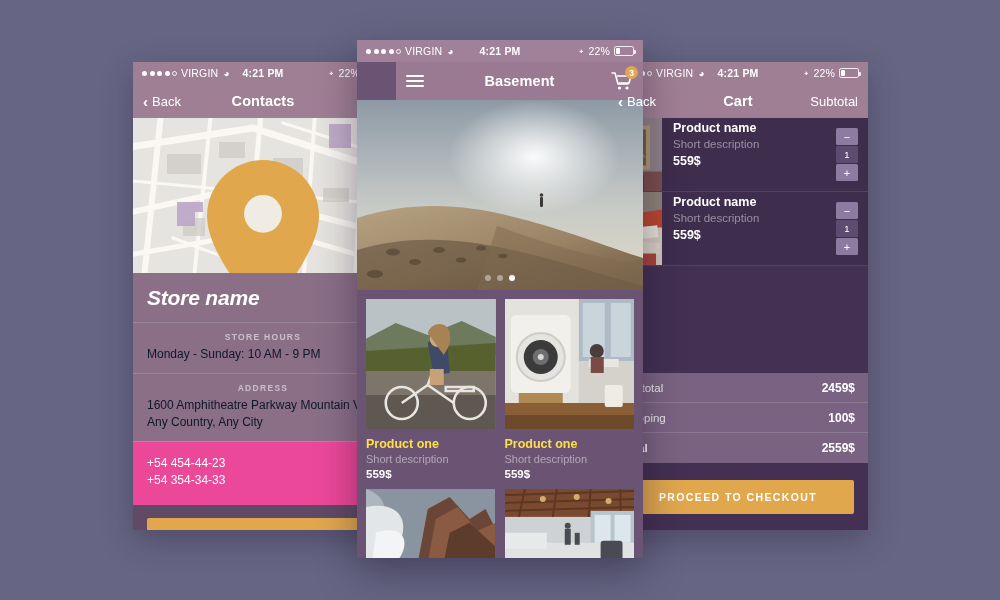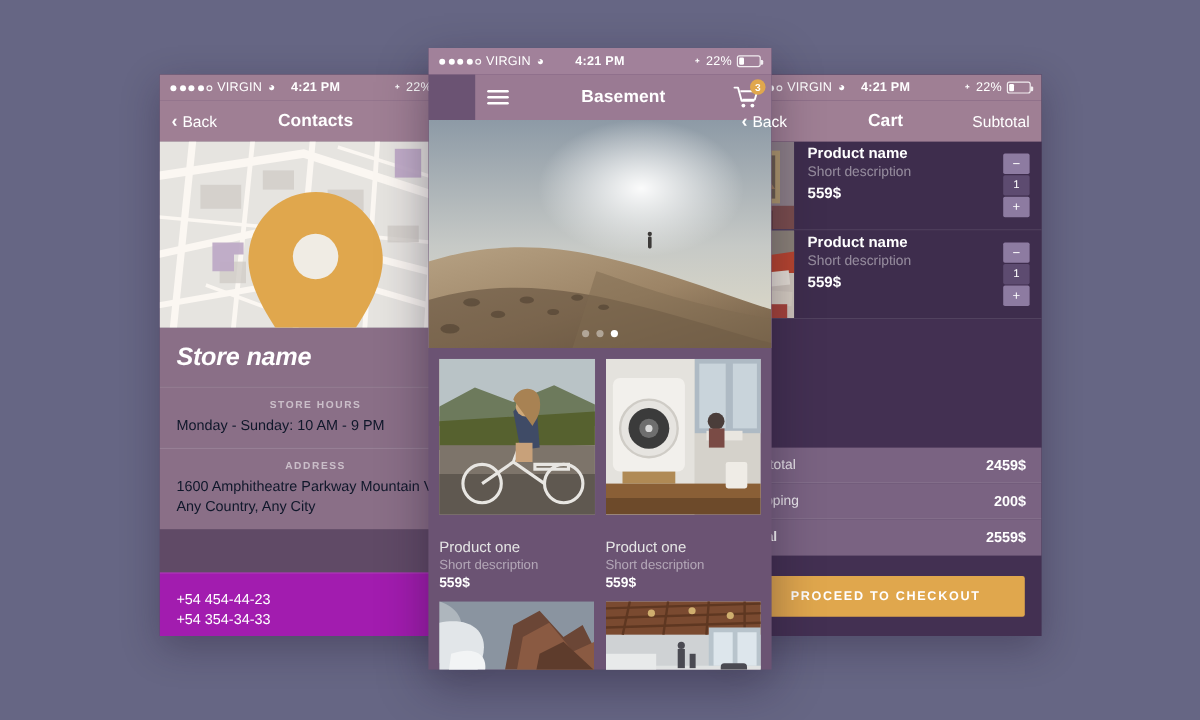--- a/index.html
+++ b/index.html
@@ -92,21 +92,21 @@
   .info-block {
     background: #8a6f87;
     padding: 9px 14px 10px;
     border-top: 1px solid rgba(255,255,255,.16);
   }
   .info-label {
     font-size: 8.5px; letter-spacing: 1.3px; font-weight: 700;
     color: rgba(255,255,255,.55); text-transform: uppercase; margin-bottom: 4px; text-align: center;
   }
   .info-value { font-size: 12px; color: #0f172a; line-height: 1.42; }
-  .phones { padding: 13px 14px 15px; background: #a21caf; border-top: 1px solid rgba(255,255,255,.16); margin-top: 36px; }
+  .phones { padding: 13px 14px 15px; background: #ec4899; border-top: 1px solid rgba(255,255,255,.16); }
   .phones div { font-size: 12px; color: #fff; line-height: 1.45; }
 
   .btn-primary {
     display: block; margin: 13px 14px 0; height: 34px;
     background: #e0a74d; border: none; border-radius: 2px;
     color: #fff; font-size: 10.5px; font-weight: 700; letter-spacing: 1.4px;
     text-align: center; line-height: 34px; cursor: pointer;
   }
 
   
@@ -179,21 +179,21 @@
   .hero-dots i {
     width: 6px; height: 6px; border-radius: 50%;
     background: rgba(255,255,255,.42); display: block;
   }
   .hero-dots i.on { background: #ffffff; }
 
   .grid { padding: 9px 9px 0; display: grid; grid-template-columns: 1fr 1fr; gap: 9px; }
   .card { }
   .card-img { height: 130px; overflow: hidden; background: #7a6382; }
   .card-img svg { display: block; width: 100%; height: 100%; }
-  .card-title { font-size: 12.5px; font-weight: 400; color: #e5e5e5; margin-top: 20px; }
+  .card-title { font-size: 12.5px; font-weight: 700; color: #fde047; margin-top: 8px; }
   .card-desc { font-size: 11px; color: rgba(255,255,255,.48); margin-top: 2px; }
   .card-price { font-size: 11.5px; font-weight: 600; color: #fff; margin-top: 3px; }
   .card-img-sm { height: 74px; overflow: hidden; }
 </style>
 </head>
 <body>
 
 <div class="stage">
 
   <div class="phone" id="phone-contacts">
@@ -370,21 +370,21 @@
     </div>
 
     <div class="cart-gap" style="height:107px"></div>
 
     <div class="sum-row">
       <span class="sum-label">Subtotal</span>
       <span class="sum-value">2459$</span>
     </div>
     <div class="sum-row">
       <span class="sum-label">Shipping</span>
-      <span class="sum-value">200$</span>
+      <span class="sum-value">100$</span>
     </div>
     <div class="sum-row total">
       <span class="sum-label bold">Total</span>
       <span class="sum-value">2559$</span>
     </div>
 
     <div class="btn-primary" style="margin-top:17px">PROCEED TO CHECKOUT</div>
   </div>
 
   <div class="phone" id="phone-basement">

